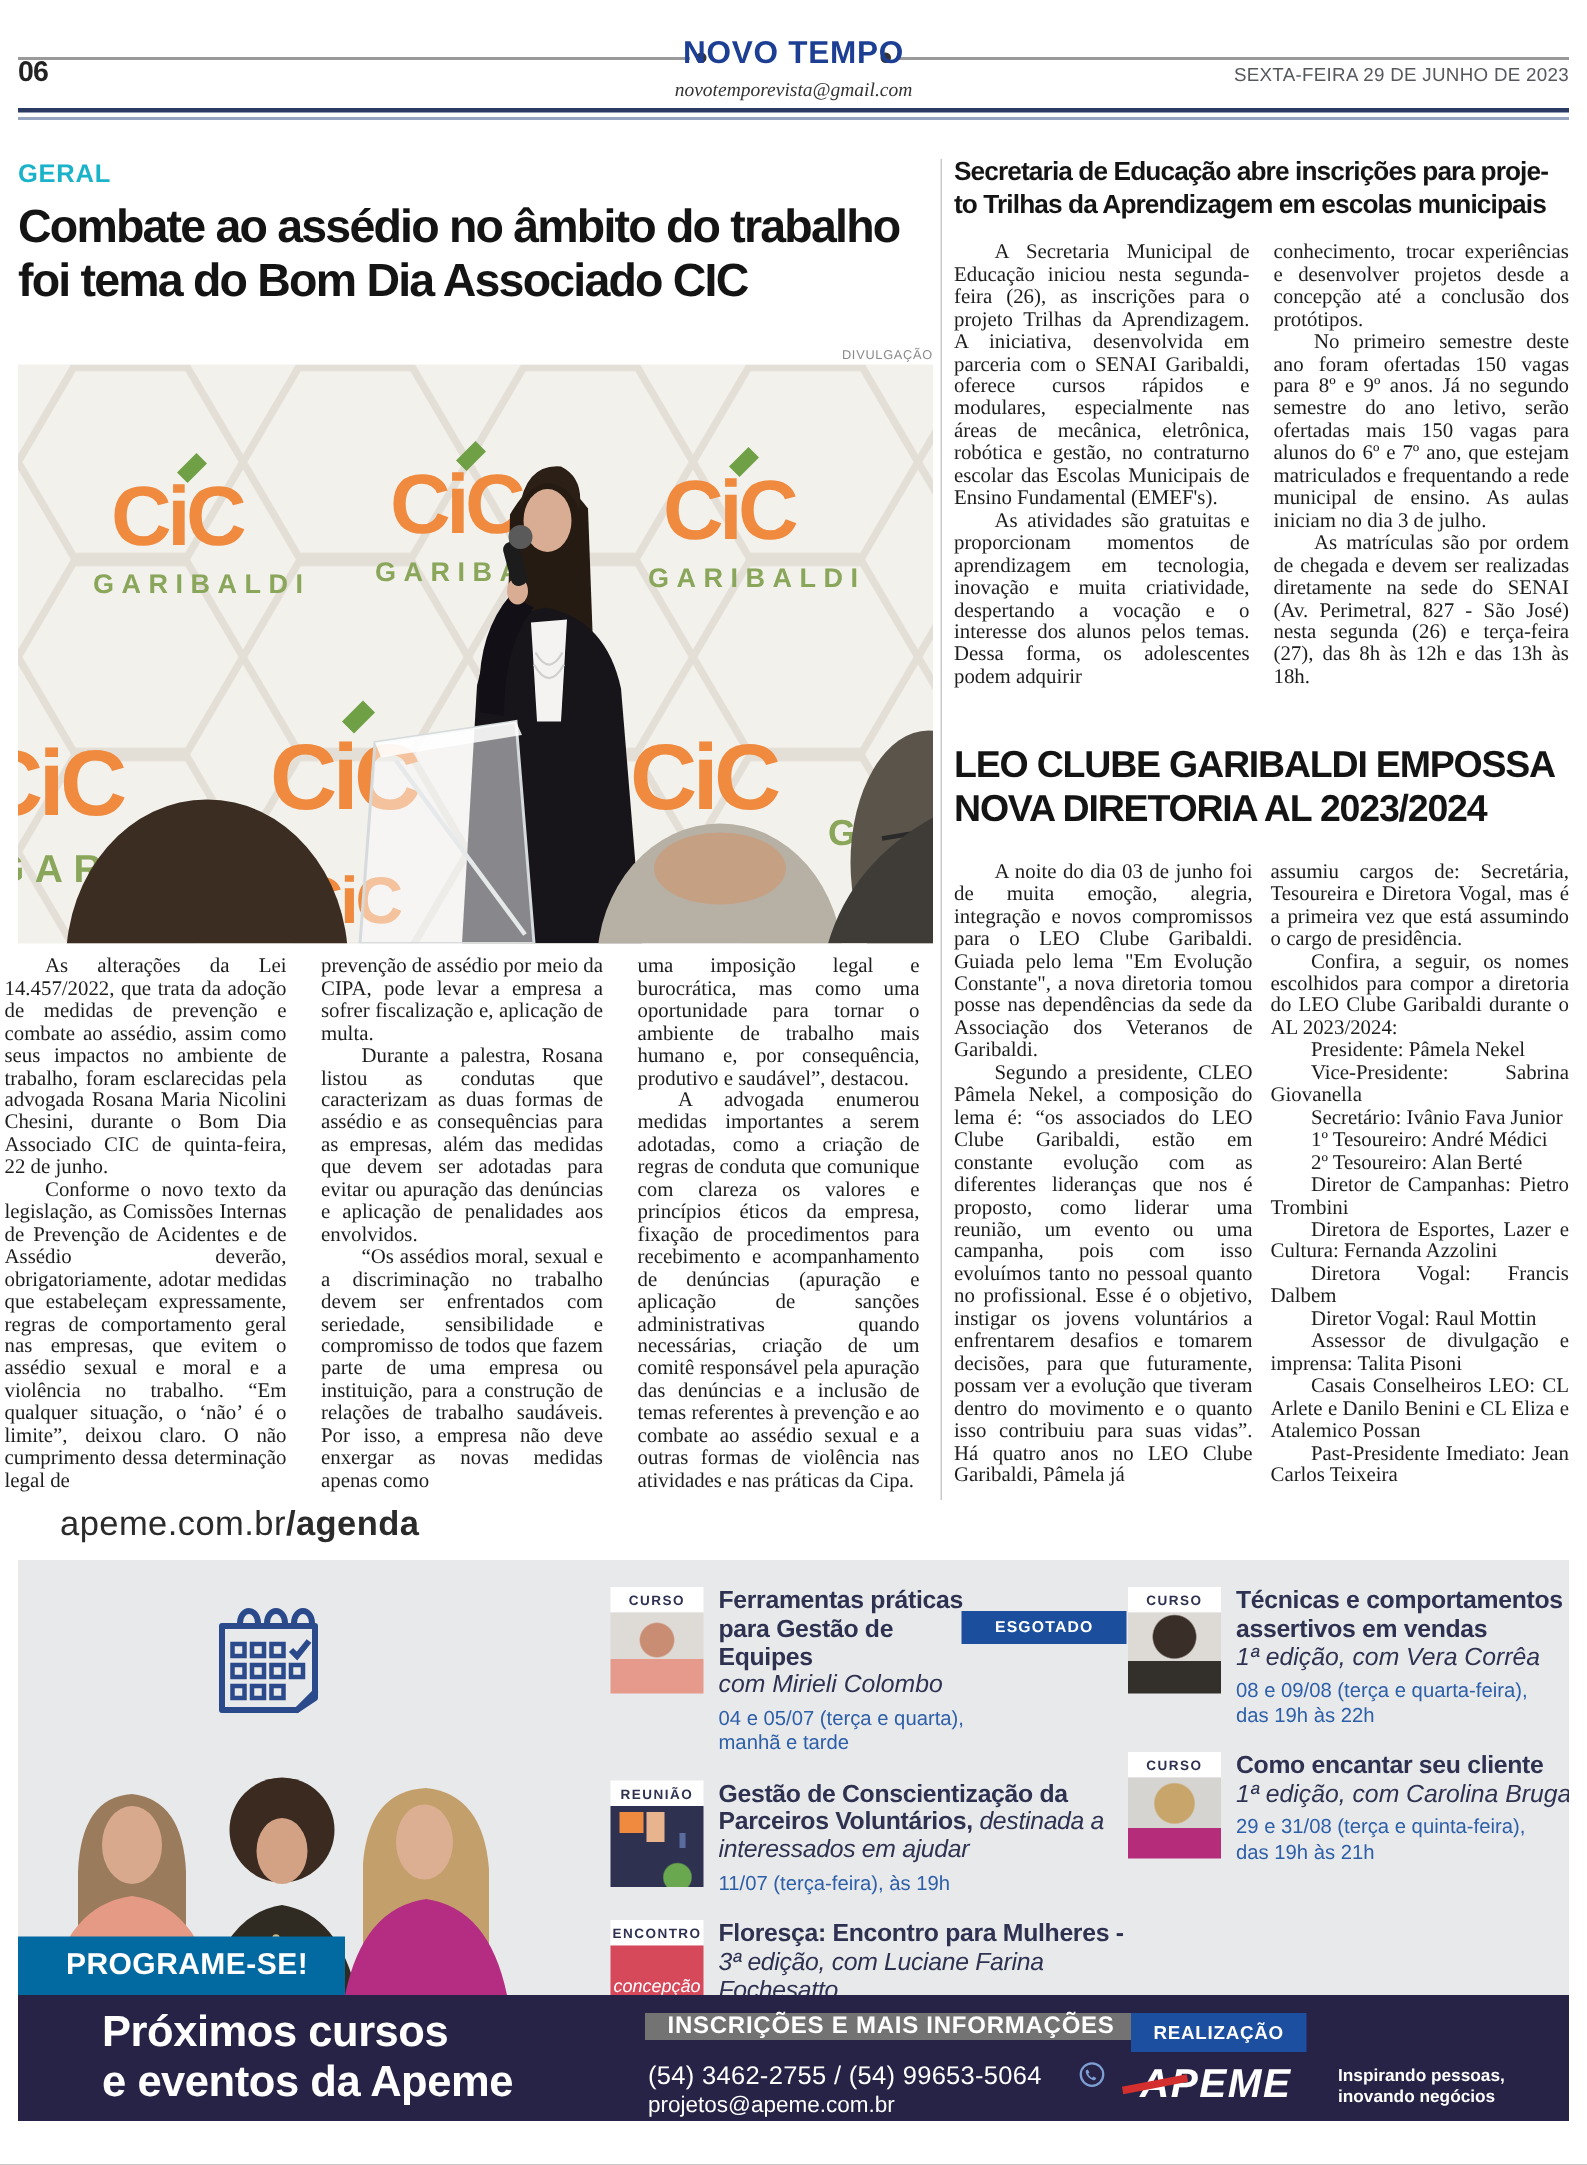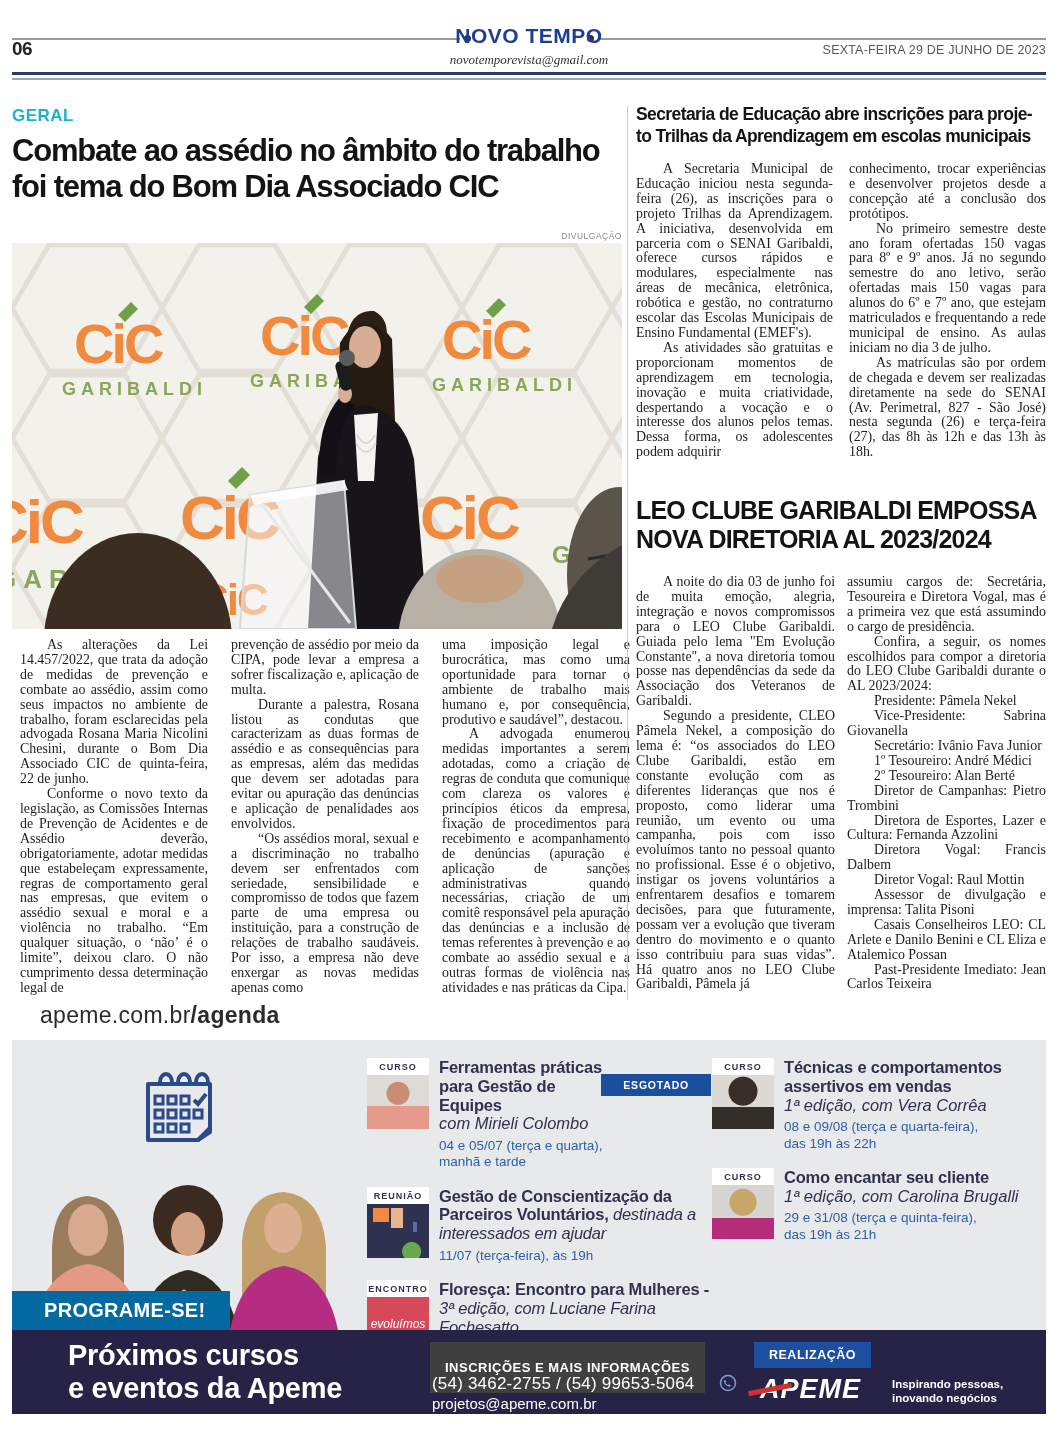--- a/index.html
+++ b/index.html
@@ -22,21 +22,21 @@
   .dbl-rule-a { position:absolute; left:12px; right:12px; top:72px; height:3px; background:#2b3a63; }
   .dbl-rule-b { position:absolute; left:12px; right:12px; top:78px; height:2px; background:#96a5bf; }
 
   
   .section-label { position:absolute; left:12px; top:106px; font-family:"Liberation Sans",sans-serif; font-weight:bold; font-size:17px; letter-spacing:0.5px; color:#1ab3c9; }
   .headline { position:absolute; left:12px; top:133px; width:615px; font-family:"Liberation Sans",sans-serif; font-weight:bold; font-size:31px; line-height:1.17; letter-spacing:-1.2px; color:#141414; }
   .photo-credit { position:absolute; left:12px; top:231px; width:610px; text-align:right; font-family:"Liberation Sans",sans-serif; font-size:8.5px; letter-spacing:0.5px; color:#8a8a8a; }
   .photo { position:absolute; left:12px; top:243px; width:610px; height:386px; overflow:hidden; background:#f3f1ec; }
   .photo svg { display:block; }
 
-  .main-cols { position:absolute; left:20px; top:638px; width:610px; height:362px; display:flex; gap:23px; overflow:hidden; }
+  .main-cols { position:absolute; left:3px; top:638px; width:610px; height:362px; display:flex; gap:23px; overflow:hidden; }
   .main-cols .col { flex:1; overflow:hidden; }
   .cols p { margin:0; text-indent:27px; font-size:13.9px; line-height:14.9px; text-align:justify; color:#1d1d1d; }
   .cols p.lead { text-indent:0; }
 
   .vdivider { position:absolute; left:627px; top:106px; width:1px; height:894px; background:#c9c9c9; }
 
   
   .edu-title { position:absolute; left:636px; top:104px; width:412px; font-family:"Liberation Sans",sans-serif; font-weight:bold; font-size:17.5px; line-height:1.25; letter-spacing:-0.6px; color:#141414; }
   .edu-title span { display:block; white-space:nowrap; }
   .edu-cols { position:absolute; left:636px; top:162px; width:410px; height:320px; display:flex; gap:16px; overflow:hidden; }
@@ -47,21 +47,21 @@
   .leo-cols { position:absolute; left:636px; top:575px; width:410px; height:425px; display:flex; gap:12px; overflow:hidden; }
   .leo-cols .col { flex:1; overflow:hidden; }
 
   
   .agenda-url { position:absolute; left:40px; top:1002px; font-family:"Liberation Sans",sans-serif; font-size:23px; color:#2b2b2b; letter-spacing:0.3px; }
   .agenda-url b { font-weight:bold; }
   .agenda-box { position:absolute; left:12px; top:1040px; width:1034px; height:290px; background:#e8e9eb; overflow:hidden; }
   .cal-icon { position:absolute; left:128px; top:28px; }
   .women { position:absolute; left:14px; bottom:0; }
 
-  .ag-col { position:absolute; top:18px; }
+  .ag-col { position:absolute; top:18px;margin-left:40px; }
   .ag-col.mid { left:355px; width:346px; }
   .ag-col.right { left:700px; width:340px; }
   .ag-item { display:flex; gap:10px; margin-bottom:16px; position:relative; }
   .thumb-wrap { width:62px; flex:0 0 62px; }
   .type-badge { background:#fff; color:#2e3250; font-family:"Liberation Sans",sans-serif; font-weight:bold; font-size:9px; letter-spacing:1px; text-align:center; padding:4px 0 3px; }
   .thumb { width:62px; height:54px; }
   .thumb.floresca { display:flex; align-items:center; justify-content:center; background:#d6495a; color:#fff; font-family:"Liberation Sans",sans-serif; font-style:italic; font-size:12px; }
   .ag-text { flex:1; font-family:"Liberation Sans",sans-serif; color:#2e3250; }
   .ag-title { font-weight:bold; font-size:16.5px; line-height:1.14; letter-spacing:-0.2px; }
   .ag-title .sub-inline { font-weight:normal; font-style:italic; }
@@ -86,21 +86,21 @@
   .thumb.t-carolina { background:
       radial-gradient(circle at 50% 32%, #c8a56a 0 13px, transparent 14px),
       radial-gradient(circle at 50% 40%, #dcae92 0 7px, transparent 8px),
       linear-gradient(180deg, #d6d4d1 0 62%, #b52d7a 62%); }
 
   .programe { position:absolute; left:12px; top:1291px; width:218px; height:39px; background:#0369a1; color:#fff; font-family:"Liberation Sans",sans-serif; font-weight:bold; font-size:20px; letter-spacing:0.3px; display:flex; align-items:center; padding-left:32px; z-index:5; }
 
   
   .band { position:absolute; left:12px; top:1330px; width:1034px; height:84px; background:#272347; color:#fff; font-family:"Liberation Sans",sans-serif; z-index:4; }
   .band-title { position:absolute; left:56px; top:9px; font-weight:bold; font-size:29px; line-height:1.15; letter-spacing:-0.3px; }
-  .info-badge { position:absolute; left:418px; top:12px; background:#404040; font-weight:bold; font-size:13px; letter-spacing:0.5px; padding:18px 15px; }
+  .info-badge { position:absolute; left:418px; top:12px; background:#737373; font-weight:bold; font-size:16px; letter-spacing:0.5px; padding:0 15px; }
   .phones { position:absolute; left:420px; top:44px; font-size:17px; letter-spacing:0.2px; display:flex; gap:24px; }
   .f-email { position:absolute; left:420px; top:65px; font-size:15px; }
   .real-badge { position:absolute; left:742px; top:12px; background:#1d4fa1; font-weight:bold; font-size:12.5px; letter-spacing:0.5px; padding:6px 15px; }
   .apeme-logo { position:absolute; left:748px; top:44px; font-style:italic; font-weight:bold; font-size:27px; letter-spacing:1px; }
   .apeme-logo::before { content:""; position:absolute; left:-12px; top:13px; width:44px; height:5px; background:#d32f2f; transform:rotate(-11deg); }
   .tagline { position:absolute; left:880px; top:47px; font-weight:bold; font-size:11.5px; line-height:1.25; }
 </style>
 </head>
 <body>
 
@@ -322,21 +322,21 @@
           <div class="ag-title"><span>Gestão de Conscientização da Parceiros Voluntários,</span> <span class="sub-inline">destinada a interessados em ajudar</span></div>
           <div class="ag-date">
             <div>11/07 (terça-feira), às 19h</div>
           </div>
         </div>
       </div>
 
       <div class="ag-item">
         <div class="thumb-wrap">
           <div class="type-badge">ENCONTRO</div>
-          <div class="thumb floresca">evoluímos</div>
+          <div class="thumb floresca">concepção</div>
         </div>
         <div class="ag-text">
           <div class="ag-title"><span>Floresça: Encontro para Mulheres -</span> <span class="sub-inline">3ª edição, com Luciane Farina Fochesatto</span></div>
 
         </div>
       </div>
     </div>
 
     <div class="ag-col right">
 

